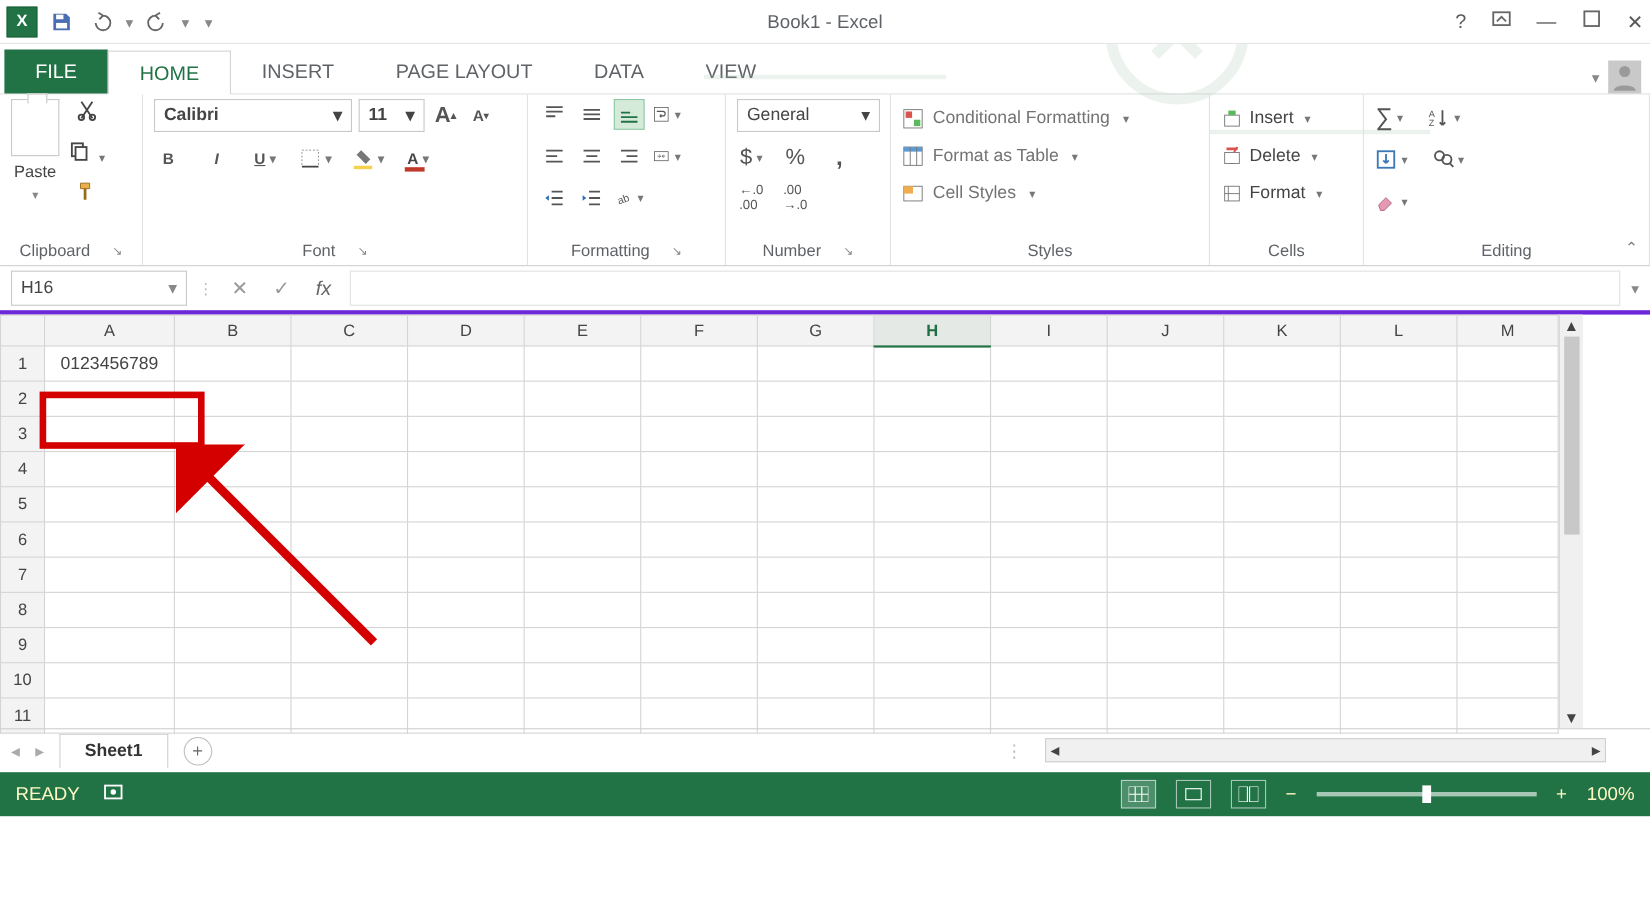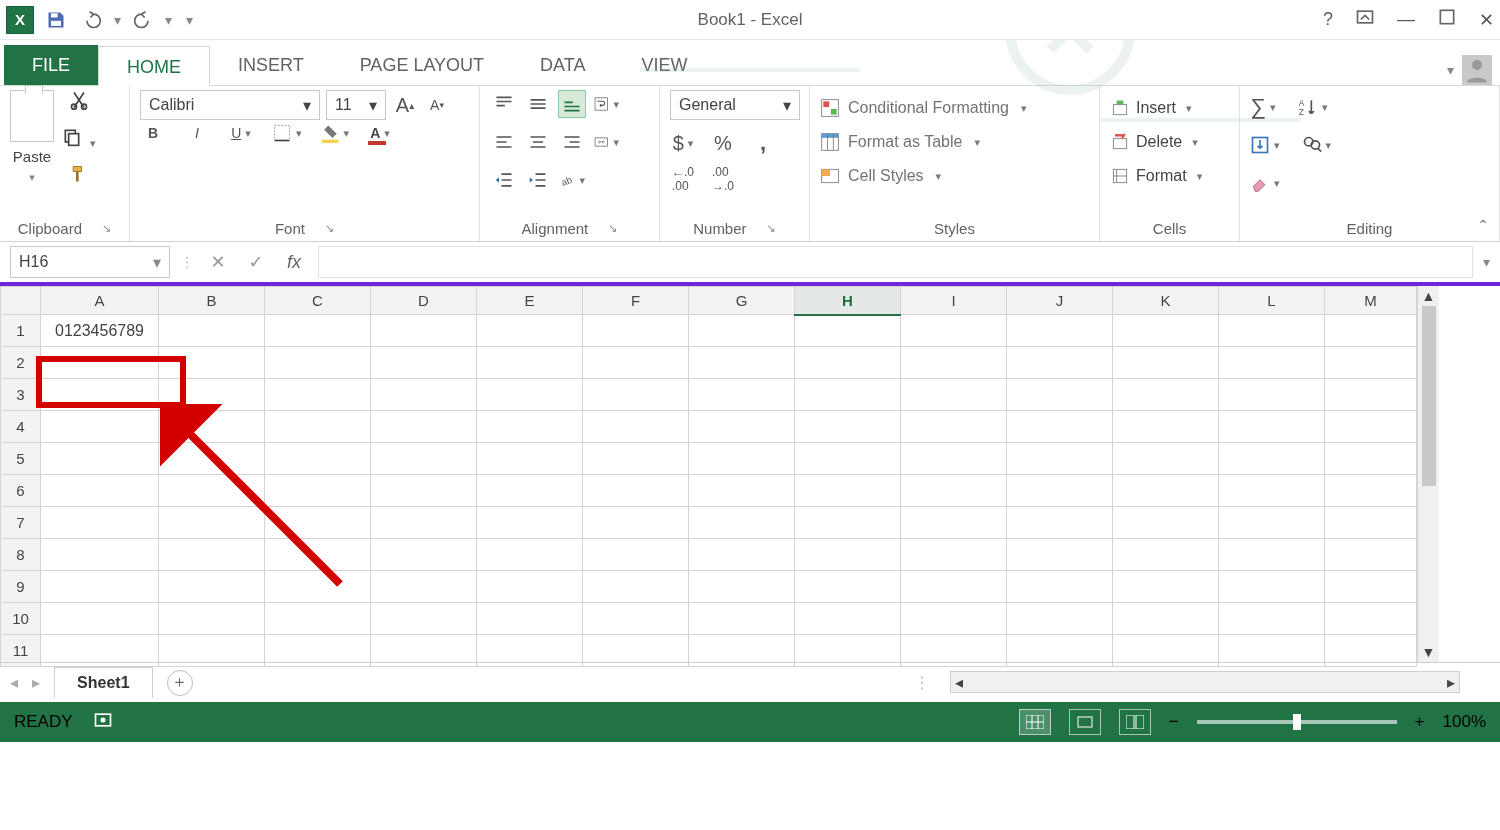--- a/index.html
+++ b/index.html
@@ -165,21 +165,21 @@
     width:26px; height:26px; border:1px solid #bfbfbf; border-radius:50%;
     display:flex; align-items:center; justify-content:center; color:#666;
   }
   .hscroll {
     position:absolute; right:40px; top:8px; height:22px; width:510px;
     border:1px solid #cfcfcf; background:#f0f0f0; display:flex; align-items:center;
     justify-content:space-between; padding:0 4px;
   }
   
   .statusbar {
-    height:40px; background:#217346; color:#000000; display:flex; align-items:center;
+    height:40px; background:#217346; color:#fef9c3; display:flex; align-items:center;
     padding:0 14px; font-size:17px; justify-content:space-between;
   }
   .statusbar .right { display:flex; align-items:center; gap:18px;}
   .viewbtn { width:32px; height:26px; border:1px solid rgba(255,255,255,0.6);
             display:flex; align-items:center; justify-content:center;}
   .viewbtn.active { background:rgba(255,255,255,0.2);}
   .zoomslider {
     width:200px; height:4px; background:rgba(255,255,255,0.6); position:relative;
   }
   .zoomslider .knob {
@@ -288,21 +288,21 @@
         </span>
       </div>
     </div>
     <div class="label">
       <span>Clipboard</span>
       <span class="launcher">↘</span>
     </div>
   </div>
 
   <div class="group" style="width:350px">
-    <div class="body" style="flex-direction:column; gap:0;">
+    <div class="body" style="flex-direction:column; gap:11px;font-weight:bold;">
       <div class="row">
         <div class="combo" style="width:180px">
           <span>Calibri</span>
             <span>▾</span>
         </div>
         <div class="combo" style="width:60px">
           <span>11</span>
             <span>▾</span>
         </div>
         <span class="btn" style="font-size:20px;">A<sup style="font-size:10px;">▴</sup></span>
@@ -403,21 +403,21 @@
             </svg>
           </span>
         <span class="iconbox drop">
             <svg class="icn" viewBox="0 0 24 24">
               <text x="3" y="18" font-size="14" transform="rotate(-20 12 12)" fill="#555">ab</text>
             </svg>
           </span>
       </div>
     </div>
     <div class="label">
-      <span>Alignment</span>
+      <span>Formatting</span>
       <span class="launcher">↘</span>
     </div>
   </div>
 
   <div class="group" style="width:150px">
     <div class="body" style="flex-direction:column; gap:10px;">
       <div class="combo" style="width:130px">
         <span>General</span>
           <span>▾</span>
       </div>

